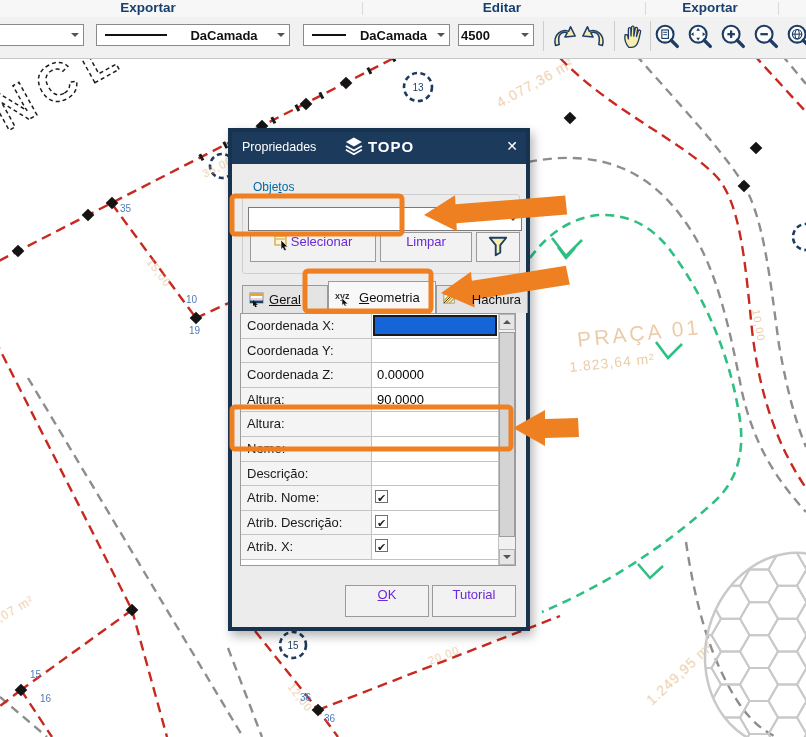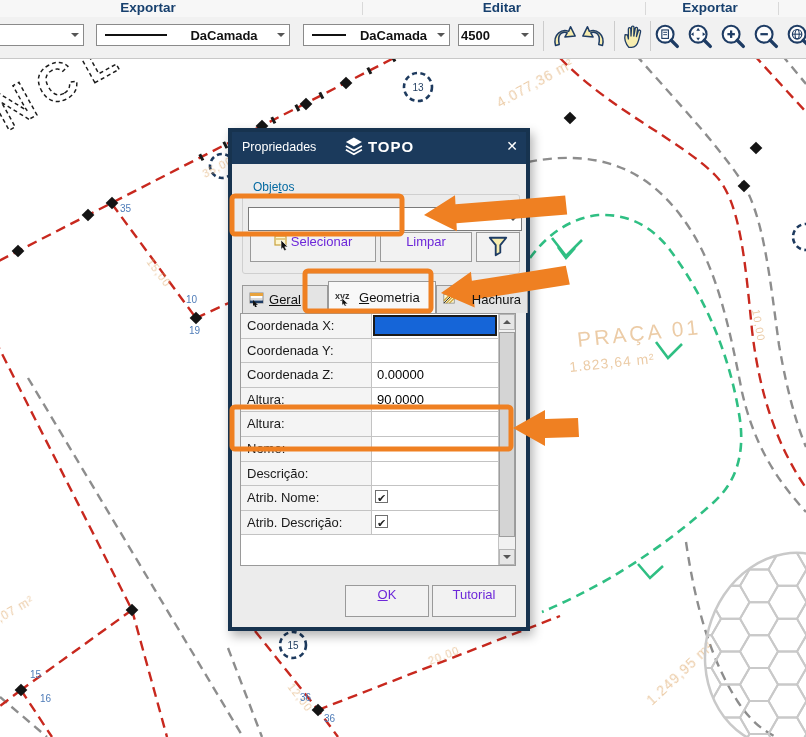--- a/index.html
+++ b/index.html
@@ -419,20 +419,26 @@
           <div class="cell-v">
             <span class="chk"></span>
           </div>
         </div>
       <div class="prow">
           <div class="cell-l">Atrib. Descrição:</div>
           <div class="cell-v">
             <span class="chk"></span>
           </div>
         </div>
+      <div class="prow">
+          <div class="cell-l">Atrib. X:</div>
+          <div class="cell-v">
+            <span class="chk"></span>
+          </div>
+        </div>
 
       <div class="sbar">
         <div class="sbtn sb-up"></div>
         <div class="sthumb"></div>
         <div class="sbtn sb-dn"></div>
       </div>
     </div>
 
     <button class="btn footer-btn b-ok">
         <span><span class="ul">O</span><span>K</span></span>

